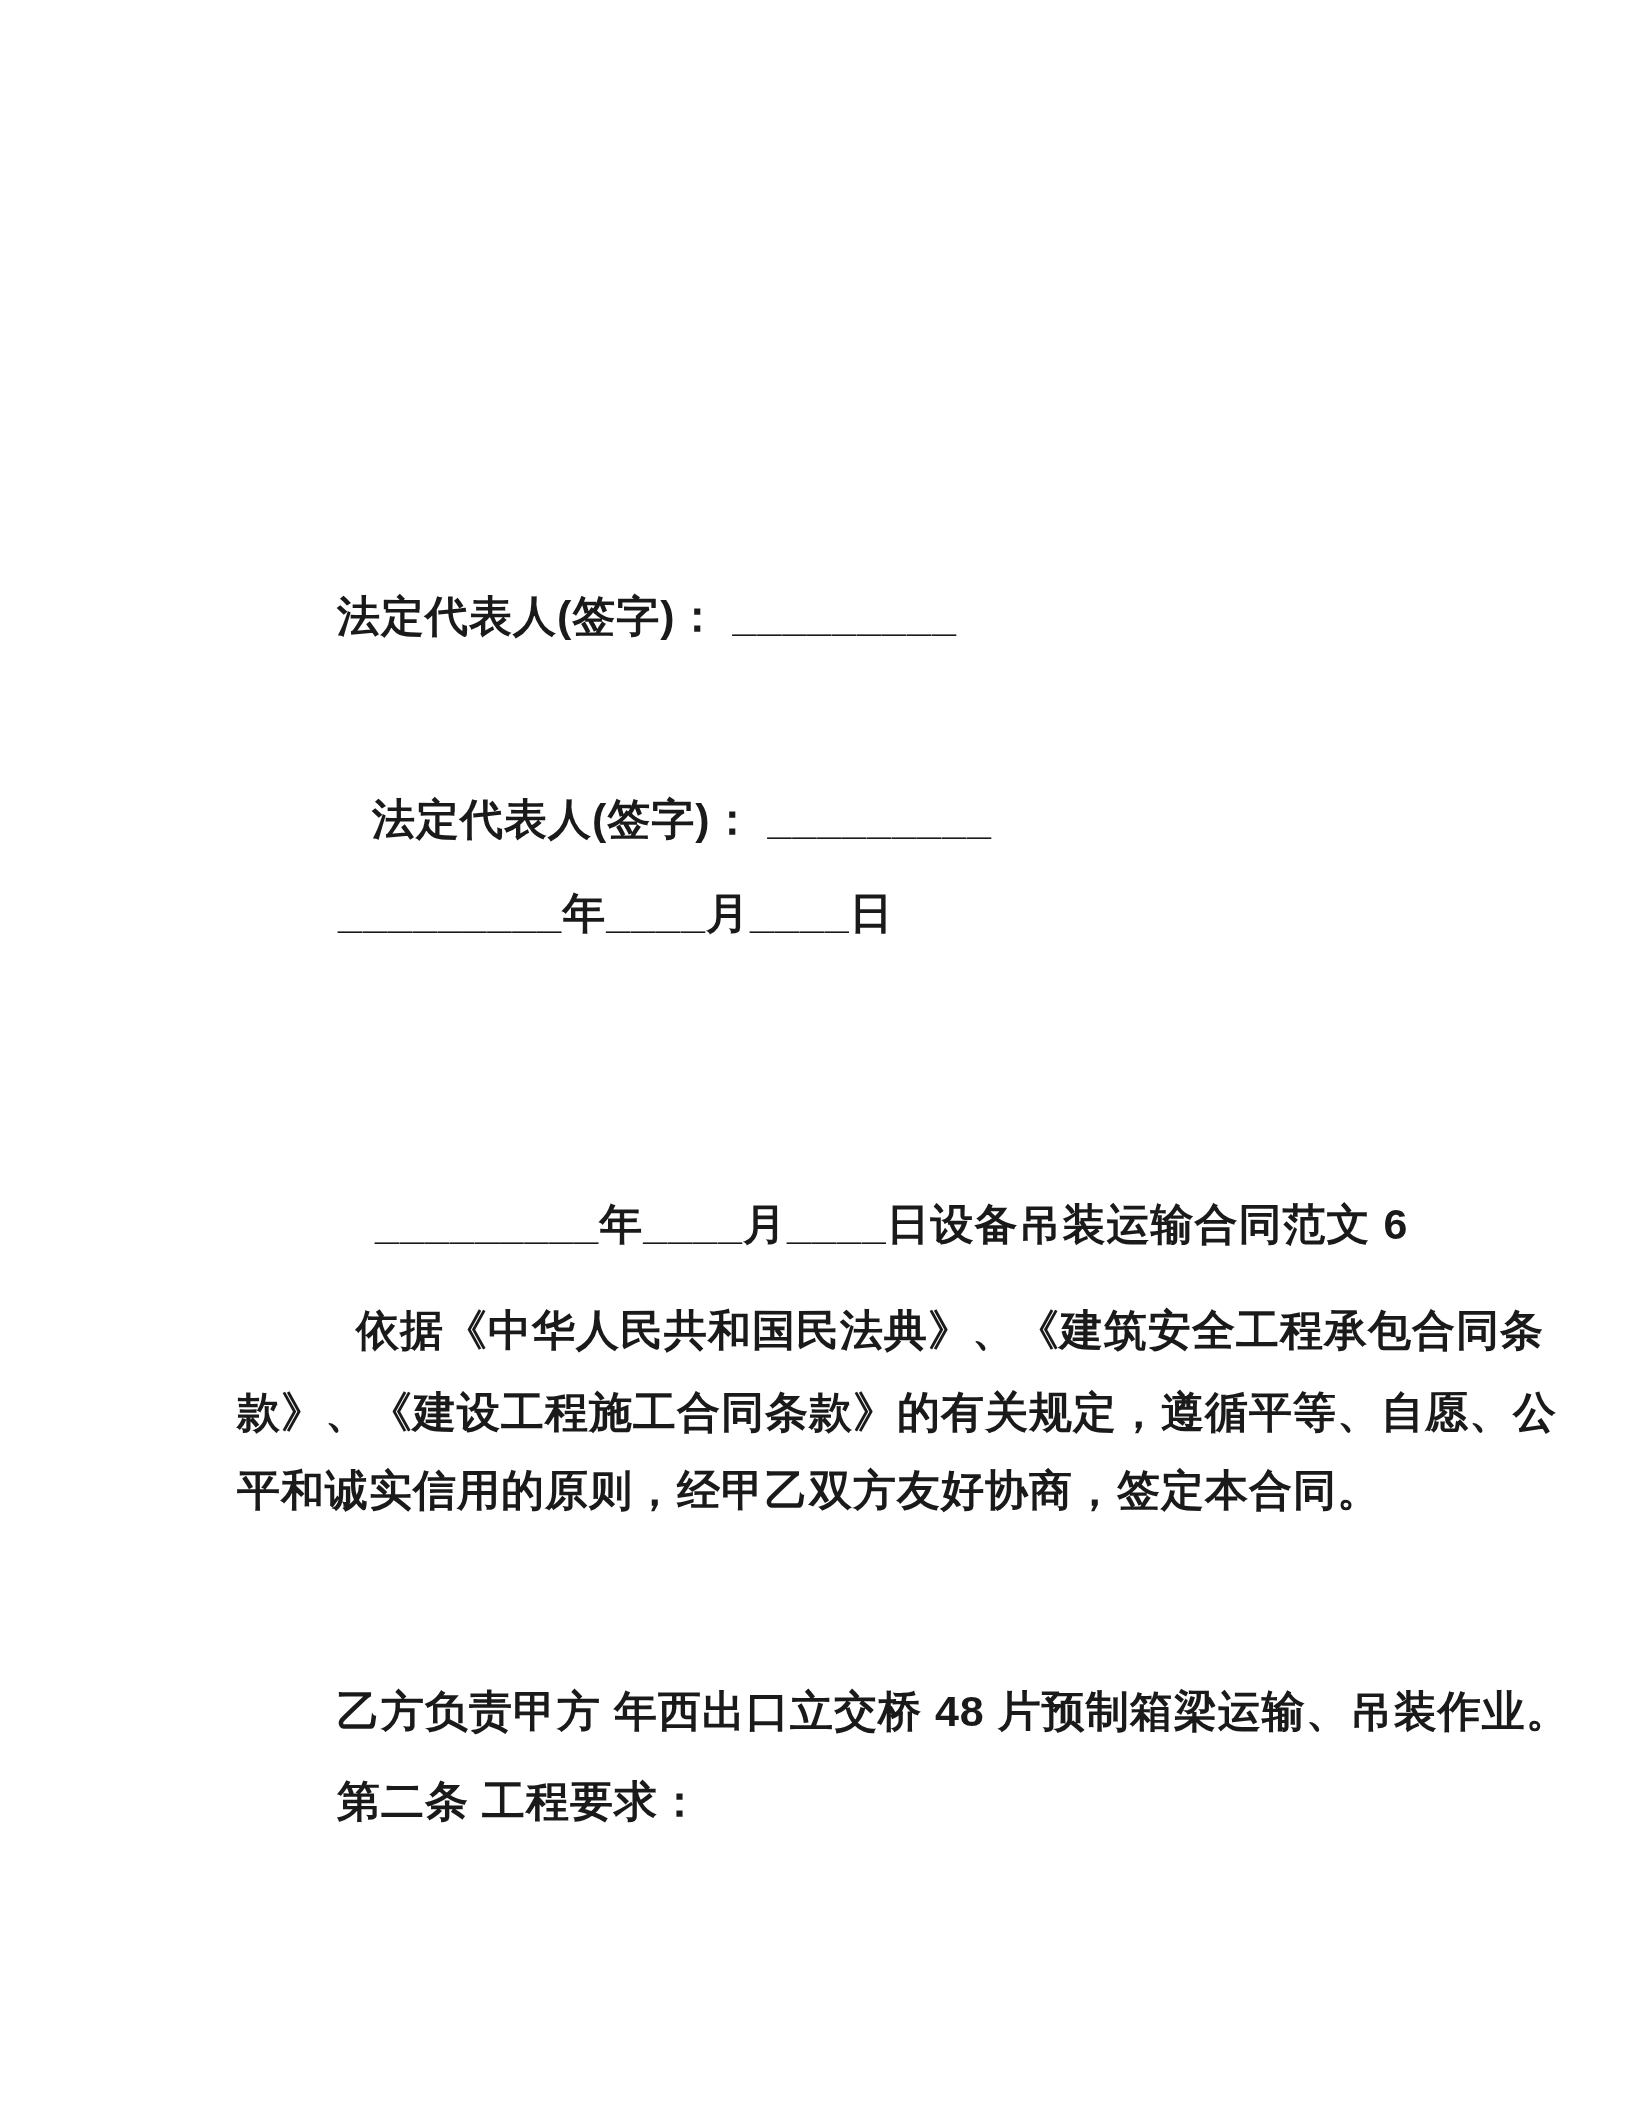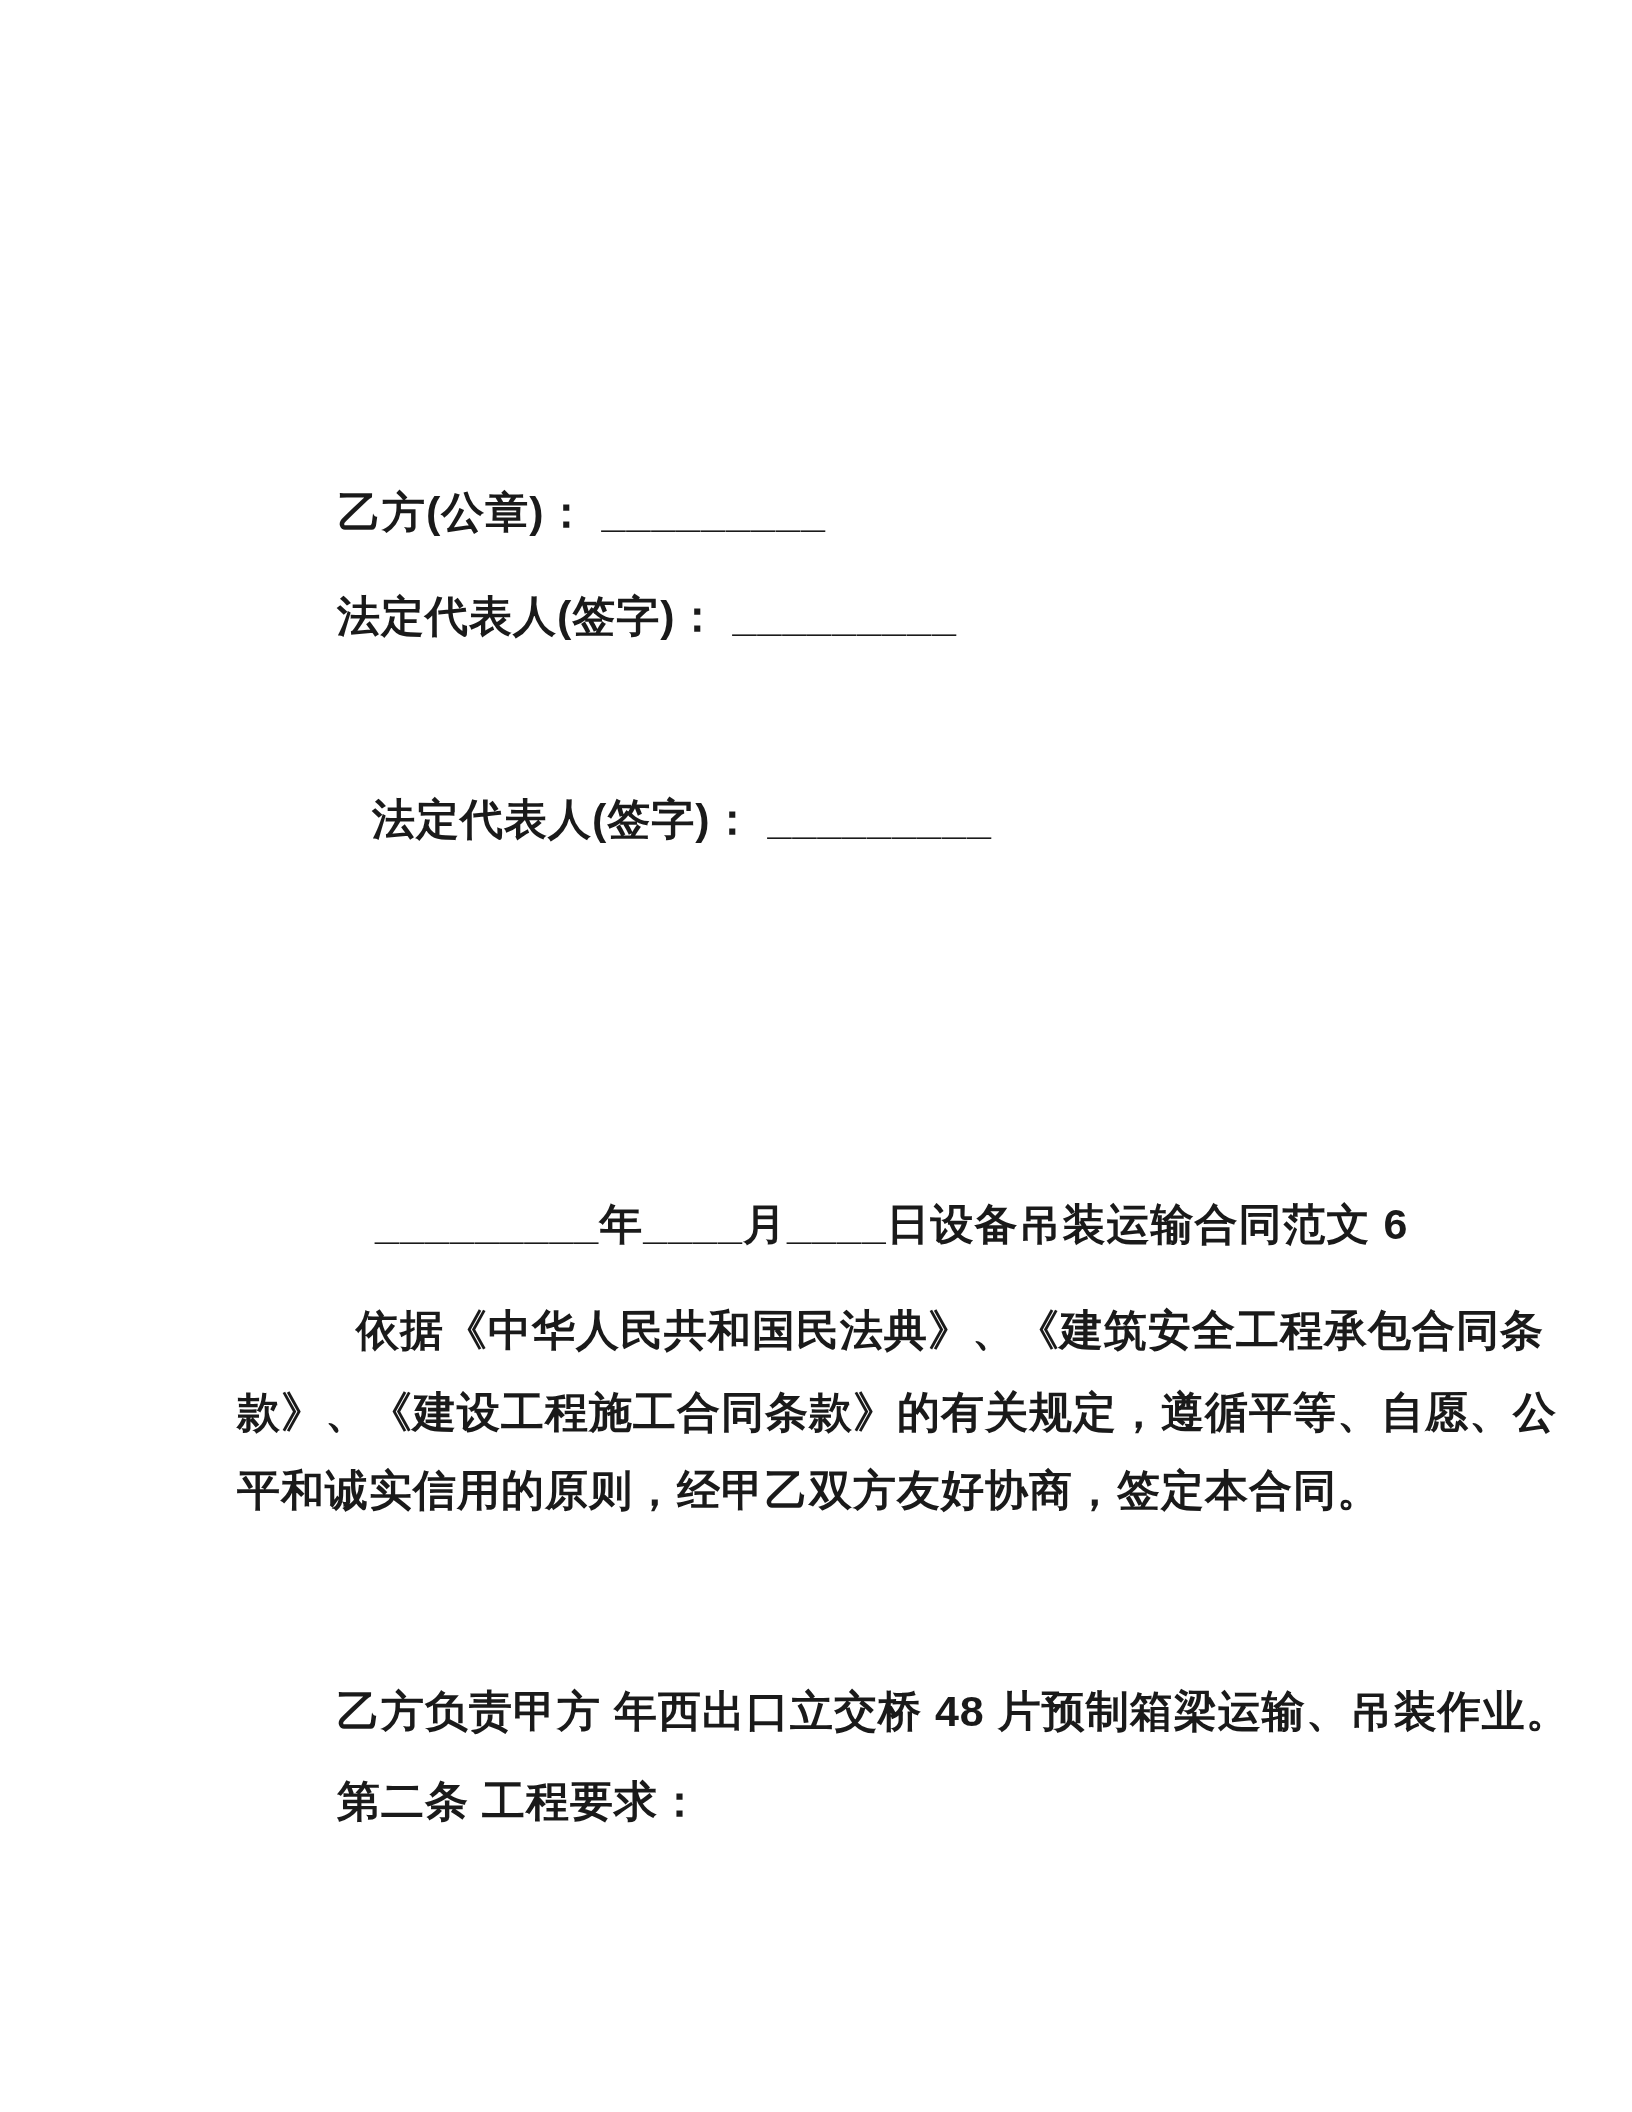--- a/index.html
+++ b/index.html
@@ -36,26 +36,26 @@
   #preamble-line-3     { left: 237px; top: 1466px; }
   #article1-heading    { left: 337px; top: 1572px; }
   #article1-body       { left: 337px; top: 1687px; }
   #article2-heading    { left: 337px; top: 1777px; }
 </style>
 </head>
 <body>
 
 <div class="page">
 
-  <div class="line" id="party-b-seal">乙方(公章)： _________</div>
 
   <div class="line" id="legal-rep-sign-a">法定代表人(签字)： _________</div>
 
   <div class="line" id="legal-rep-sign-b">法定代表人(签字)： _________</div>
 
+  <div class="line" id="date-blank">_________年____月____日</div>
 
   <div class="line" id="contract2-heading">_________年____月____日设备吊装运输合同范文 6</div>
 
   <div class="line" id="preamble-line-1">依据《中华人民共和国民法典》、《建筑安全工程承包合同条</div>
 
   <div class="line" id="preamble-line-2">款》、《建设工程施工合同条款》的有关规定，遵循平等、自愿、公</div>
 
   <div class="line" id="preamble-line-3">平和诚实信用的原则，经甲乙双方友好协商，签定本合同。</div>
 
 

